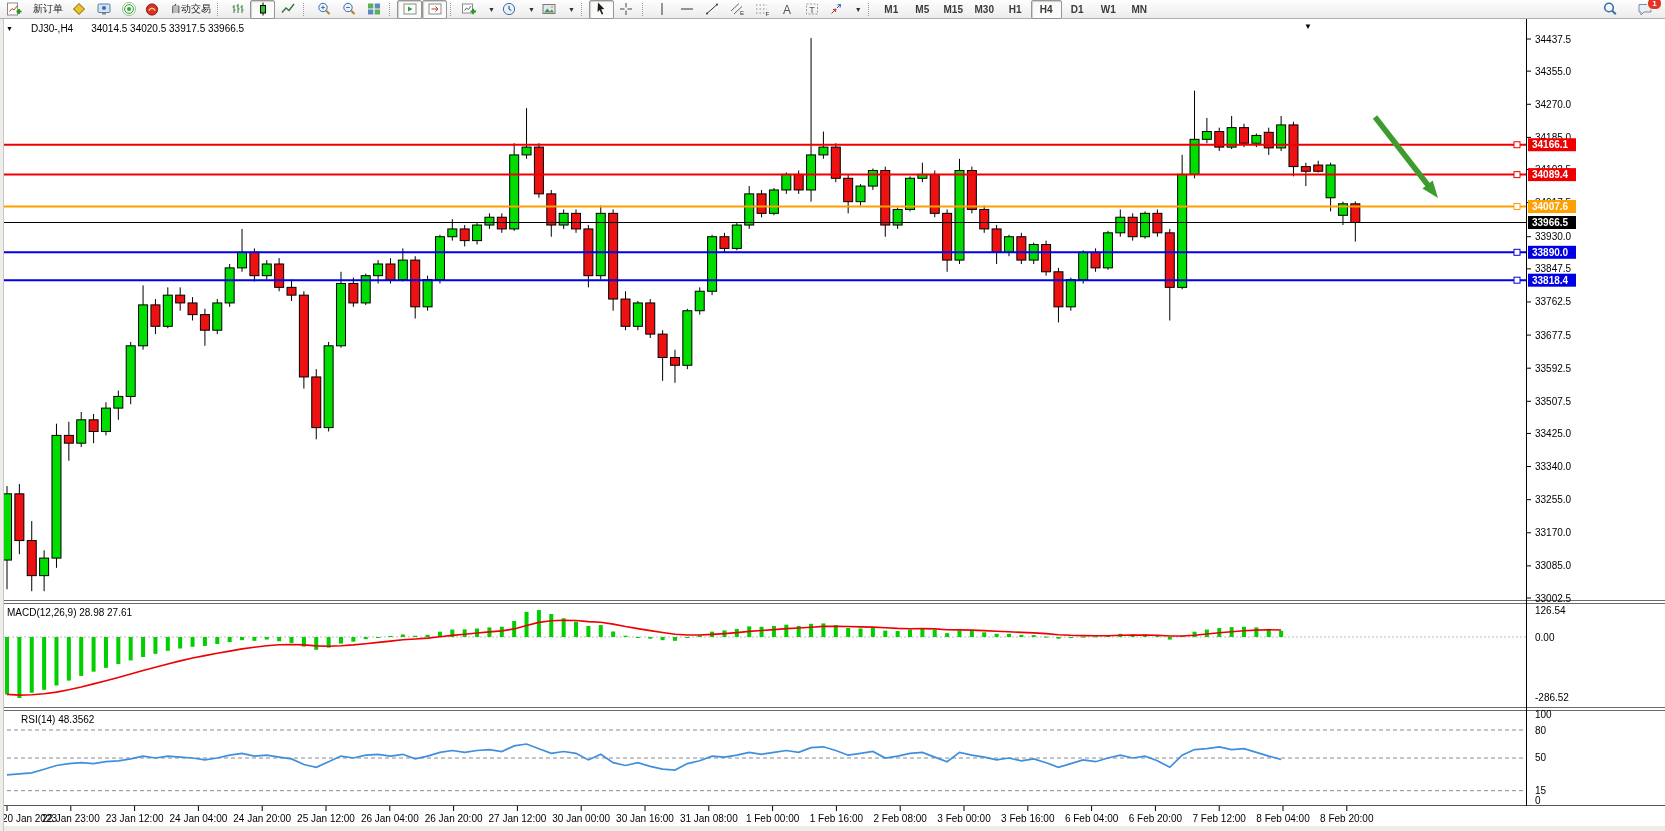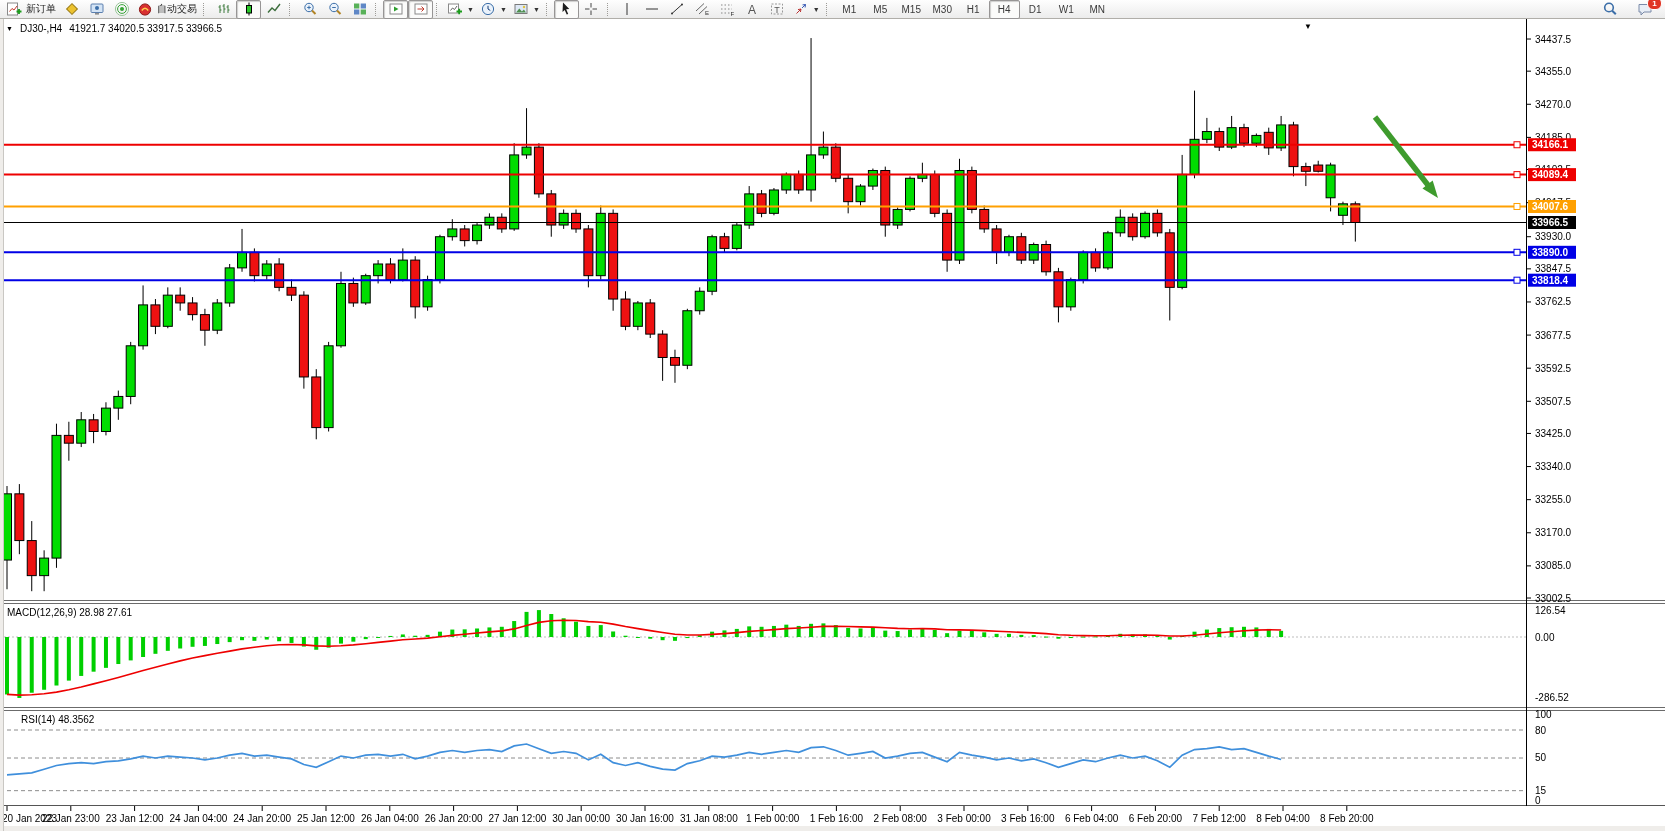--- a/index.html
+++ b/index.html
@@ -2,33 +2,33 @@
 <html><head>
 <meta charset="utf-8">
 <style>
   html,body{margin:0;padding:0}
   body{width:1665px;height:831px;position:relative;overflow:hidden;background:#fff;
        font-family:"Liberation Sans",sans-serif;-webkit-font-smoothing:none}
   #toolbar{position:absolute;top:0;left:0;width:1665px;height:19px;box-sizing:border-box;
        background:linear-gradient(#fefefe,#ececec);border-bottom:1px solid #b0aea9;
        display:flex;align-items:center;padding-left:3px;z-index:6;font-size:10px;color:#222}
   .tbtn{height:17px;min-width:19px;padding:0 2px;display:flex;align-items:center;justify-content:center;
-       gap:4px;border:1px solid transparent;border-radius:2px;white-space:nowrap}
+       gap:11px;border:1px solid transparent;border-radius:2px;white-space:nowrap}
   .tbtn.pressed{border:1px solid #979595;background:#fbfbfa;box-shadow:inset 1px 1px 1px rgba(0,0,0,.18)}
   .tsep{width:3px;height:13px;border-left:1px dotted #9d9b97;margin:0 4px 0 3px}
-  .tf{width:25px;justify-content:center;font-weight:normal;color:#3a3a3a;font-size:10px}
+  .tf{width:25px;justify-content:center;font-weight:bold;color:#3a3a3a;font-size:10px}
   .dd{font-size:7px;color:#333;margin-left:0px}
   .ic{width:16px;height:16px;display:block}
   #right-tools{margin-left:auto;display:flex;align-items:center;gap:10px;margin-right:8px}
   #chat-wrap{position:relative}
   .badge{position:absolute;top:-4px;right:-6px;min-width:11px;height:11px;background:#e03424;color:#fff;
        border-radius:6px;font-size:8px;font-weight:bold;display:flex;align-items:center;justify-content:center;
        border:1px solid #fff;padding:0 1px}
   .overlay-label{position:absolute;z-index:4;color:#000;font-size:10px;line-height:11px}
-  #chart-title{left:6px;top:23px;display:flex;gap:7px;align-items:center}
+  #chart-title{left:6px;top:23px;display:flex;gap:18px;align-items:center}
   #chart-title .tri{font-size:7px;position:relative;top:0px}
   #macd-label{left:7px;top:607px}
   #rsi-label{left:21px;top:714px}
   #shift-marker{left:1304px;top:21px;font-size:8px}
   #bottom-strip{position:absolute;left:0;top:826px;width:1665px;height:5px;background:#efedea;z-index:2}
   #frame-left{position:absolute;left:0;top:19px;width:3px;height:812px;background:#efedea;border-right:1px solid #c9c7c3;z-index:3}
   svg text{font-family:"Liberation Sans",sans-serif}
 </style>
 </head>
 <body>
@@ -246,21 +246,21 @@
           <path d="M2 3.5h12v7.5H7l-3 3v-3H2z" fill="#e8eef6" stroke="#7a8aa8"></path>
         </svg>
       <span class="badge">1</span>
     </div>
   </div>
 </div>
 
 <div class="overlay-label" id="chart-title">
   <span class="tri">▼</span>
   <span>DJ30-,H4</span>
-  <span>41921.7 34020.5 33917.5 33966.5</span>
+  <span>34014.5 34020.5 33917.5 33966.5</span>
 </div>
 <div class="overlay-label" id="macd-label">MACD(12,26,9) 28.98 27.61</div>
 <div class="overlay-label" id="rsi-label">RSI(14) 48.3562</div>
 <div class="overlay-label" id="shift-marker">▼</div>
 <div id="frame-left"></div>
 <div id="bottom-strip"></div>
 
 <svg id="chart-svg" width="1665" height="831" viewBox="0 0 1665 831" style="position:absolute;left:0;top:0;z-index:1">
     <line x1="7" y1="486.030575" x2="7" y2="589.2613249999999" stroke="#000" stroke-width="1"></line>
     <rect x="2.5" y="493.821575" width="9" height="66.2235" fill="#00dd00" stroke="#000" stroke-width="1"></rect>

